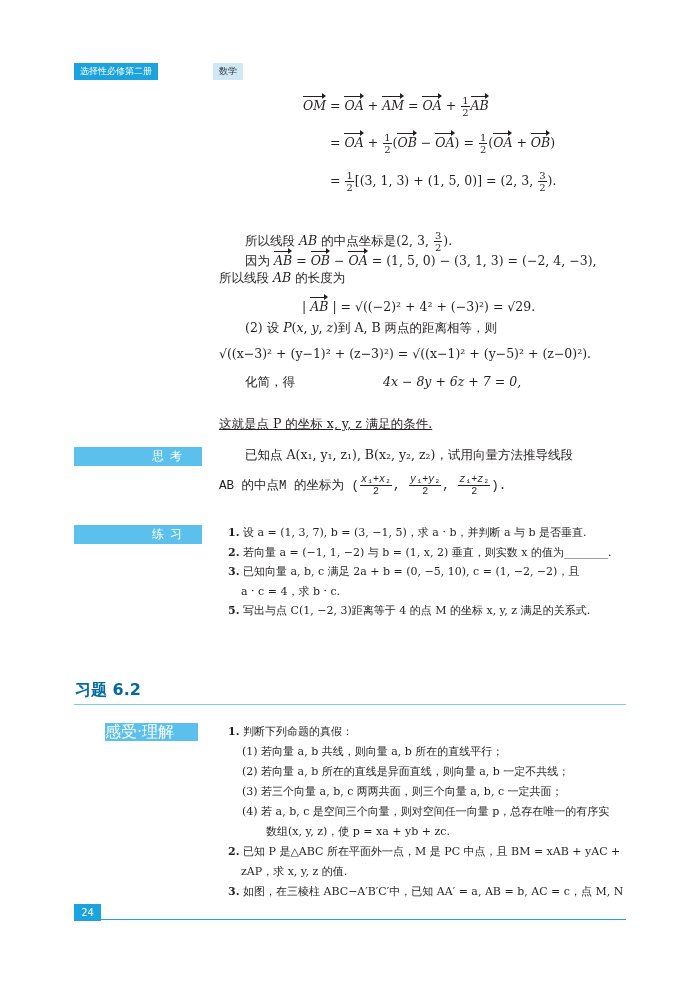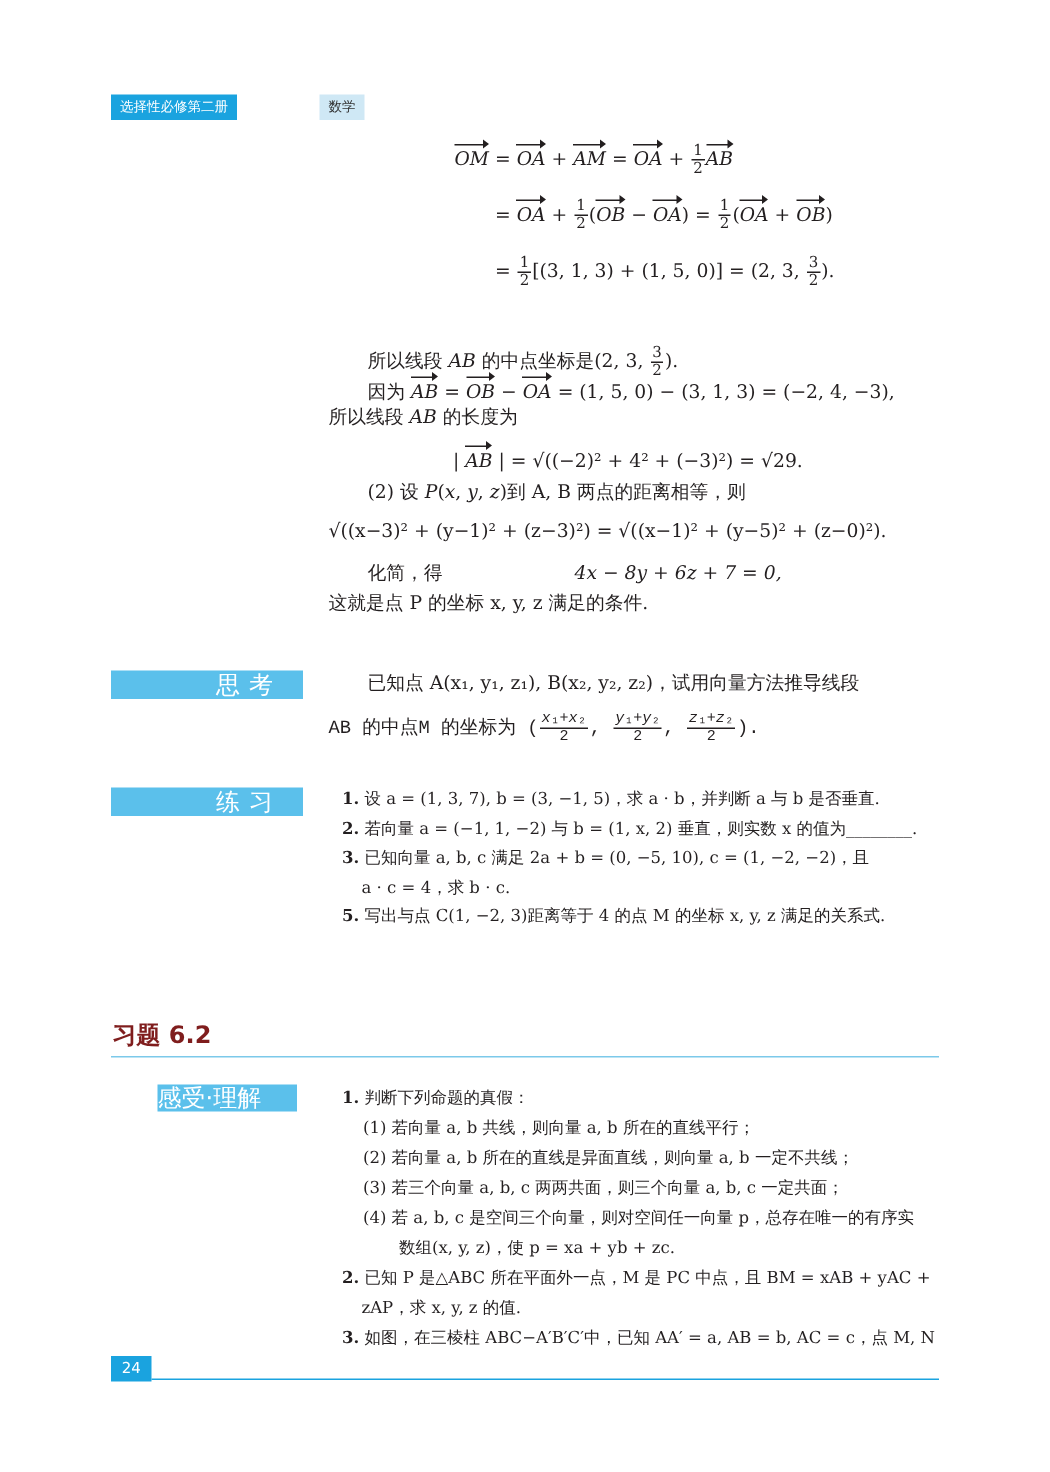--- a/index.html
+++ b/index.html
@@ -1,31 +1,31 @@
 <!DOCTYPE html>
 <html><head>
 <meta charset="utf-8">
 <style>
   html, body { margin:0; padding:0; background:#ffffff; }
   body { width:700px; height:981px; position:relative; overflow:hidden;
          font-family:"DejaVu Serif", serif; color:#231f20; font-size:12.5px; }
   .abs { position:absolute; white-space:nowrap; }
   .hdr-blue { background:#1aa3df; color:#fff; font-family:"DejaVu Sans", sans-serif; font-size:9px; padding:2px 6px; }
   .hdr-light { background:#cfe8f5; color:#333; font-family:"DejaVu Sans", sans-serif; font-size:9px; padding:2px 6px; }
-  .tag { background:#5bc0eb; color:#fff; font-family:"DejaVu Sans", sans-serif; font-size:16px; height:19px; line-height:19px; text-align:right; padding-right:14px; letter-spacing:6px; box-sizing:border-box; }
+  .tag { background:#5bc0eb; color:#fff; font-family:"DejaVu Sans", sans-serif; font-size:12px; height:19px; line-height:19px; text-align:right; padding-right:14px; letter-spacing:6px; box-sizing:border-box; }
   .tag2 { background:#5bc0eb; color:#fff; font-family:"DejaVu Sans", sans-serif; font-size:16px; height:18px; line-height:18px; text-align:left; box-sizing:border-box; }
   .vec { display:inline-block; position:relative; padding-top:3px; }
   .vec::before { content:""; position:absolute; left:0; right:2px; top:1px; border-top:1px solid #231f20; }
   .vec::after { content:""; position:absolute; right:0; top:-2px; border-left:4px solid #231f20; border-top:3px solid transparent; border-bottom:3px solid transparent; }
   .frac { display:inline-flex; flex-direction:column; align-items:center; vertical-align:middle; font-size:10px; line-height:11px; margin:0 1px; }
   .frac .num { border-bottom:1px solid #231f20; padding:0 1px; }
   i { font-style:italic; }
   b { font-weight:bold; }
   .line { font-size:12.5px; }
-  .section-title { color:#7f1d1d; font-family:"DejaVu Sans", sans-serif; font-size:16px; font-weight:bold;text-align:right; }
+  .section-title { color:#0369a1; font-family:"DejaVu Sans", sans-serif; font-size:16px; font-weight:bold;text-align:right; }
   .rule { position:absolute; height:1px; background:#7cc9ea; }
   .pagebox { background:#1aa3df; color:#fff; font-family:"DejaVu Sans", sans-serif; font-size:10px; text-align:center; line-height:17px; }
 </style>
 </head>
 <body>
 
 <div class="abs hdr-blue" style="left:74px;top:63px;">选择性必修第二册</div>
 <div class="abs hdr-light" style="left:173px;top:63px;margin-left:40px;">数学</div>
 
 <div class="abs line" style="left:303px;top:95px;">
@@ -71,21 +71,21 @@
 </div>
 
 <div class="abs line" style="left:245px;top:320px;">
   <span>(2) 设</span> <i>P</i>(<i>x</i>, <i>y</i>, <i>z</i>)<span>到 A, B 两点的距离相等，则</span>
 </div>
 <div class="abs line" style="left:219px;top:346px;">√((x−3)² + (y−1)² + (z−3)²) = √((x−1)² + (y−5)² + (z−0)²).</div>
 <div class="abs line" style="left:245px;top:374px;">
   <span>化简，得</span>
   <span style="margin-left:84px;font-style:italic;">4x − 8y + 6z + 7 = 0,</span>
 </div>
-<div class="abs line" style="left:219px;top:394px;">这就是点 P 的坐标 x, y, z 满足的条件.</div>
+<div class="abs line" style="left:219px;top:416px;text-decoration:underline;">这就是点 P 的坐标 x, y, z 满足的条件.</div>
 
 <div class="abs tag" style="left:74px;top:447px;width:128px;">思考</div>
 <div class="abs line" style="left:245px;top:447px;">已知点 A(x₁, y₁, z₁), B(x₂, y₂, z₂)，试用向量方法推导线段</div>
 <div class="abs line" style="left:219px;top:474px;font-family:Liberation Mono, monospace;">
   <span>AB 的中点M 的坐标为</span>
   (<span class="frac">
       <span class="num"><i>x</i>₁+<i>x</i>₂</span>
       <span>2</span>
     </span>, <span class="frac">
       <span class="num"><i>y</i>₁+<i>y</i>₂</span>

